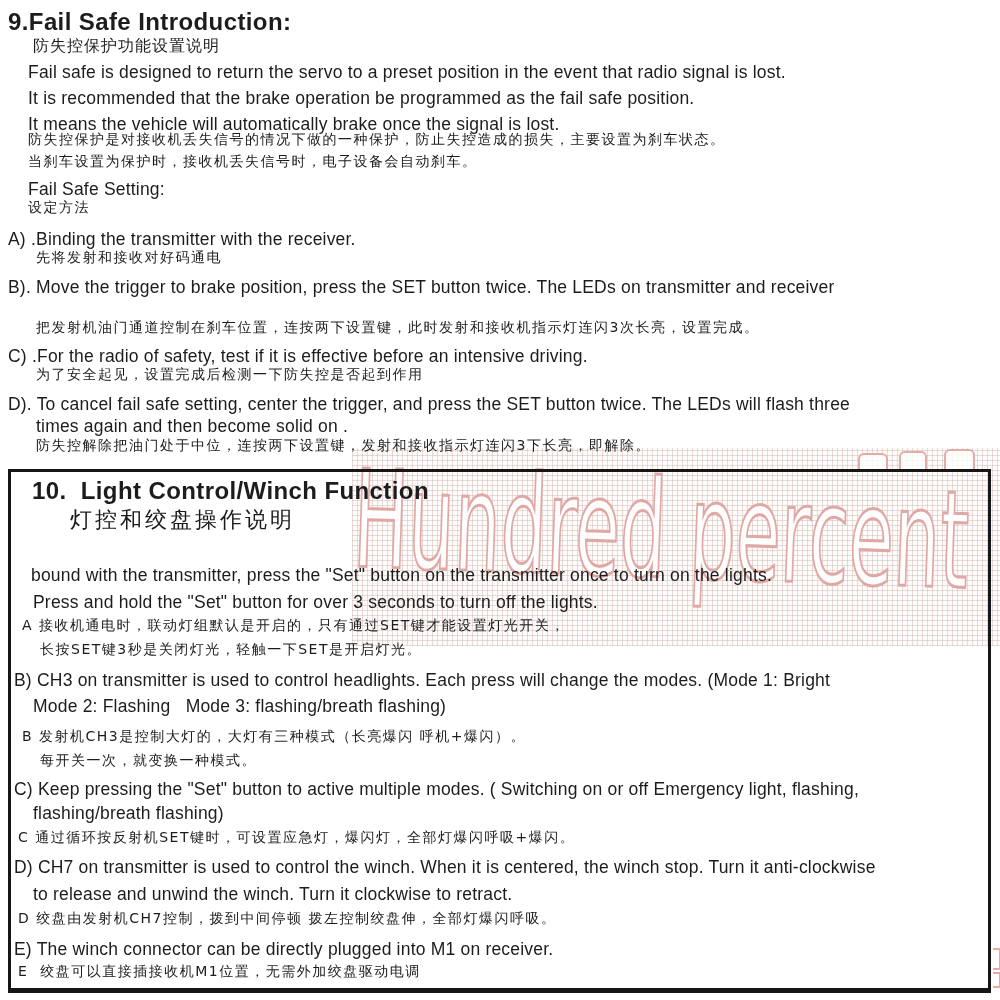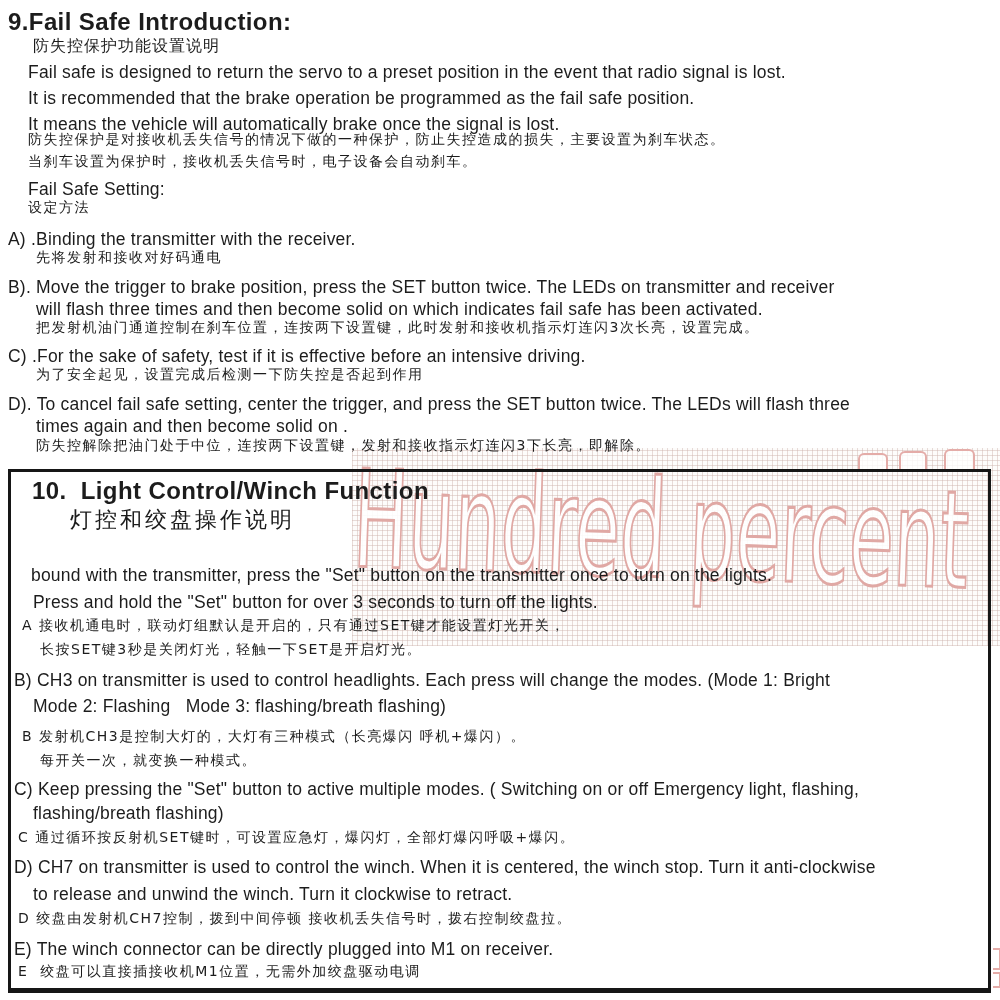--- a/index.html
+++ b/index.html
@@ -79,24 +79,23 @@
     <div class="line cn" style="left:28px;top:131px;">防失控保护是对接收机丢失信号的情况下做的一种保护，防止失控造成的损失，主要设置为刹车状态。</div>
     <div class="line cn" style="left:28px;top:153px;">当刹车设置为保护时，接收机丢失信号时，电子设备会自动刹车。</div>
 
     <div class="line en" style="left:28px;top:179px;">Fail Safe Setting:</div>
     <div class="line cn" style="left:28px;top:199px;">设定方法</div>
 
     <div class="line en" style="left:8px;top:229px;">A) .Binding the transmitter with the receiver.</div>
     <div class="line cn" style="left:36px;top:249px;">先将发射和接收对好码通电</div>
 
     <div class="line en" style="left:8px;top:277px;">B). Move the trigger to brake position, press the SET button twice. The LEDs on transmitter and receiver</div>
-    <div class="line en" style="left:36px;top:299px;">will flash three times and then become solid on which indicates fail safe has been activated.</div>
     <div class="line cn" style="left:36px;top:319px;">把发射机油门通道控制在刹车位置，连按两下设置键，此时发射和接收机指示灯连闪3次长亮，设置完成。</div>
 
-    <div class="line en" style="left:8px;top:346px;">C) .For the sake of safety, test if it is effective before an intensive driving.</div>
+    <div class="line en" style="left:8px;top:346px;">C) .For the radio of safety, test if it is effective before an intensive driving.</div>
     <div class="line cn" style="left:36px;top:366px;">为了安全起见，设置完成后检测一下防失控是否起到作用</div>
 
     <div class="line en" style="left:8px;top:394px;">D). To cancel fail safe setting, center the trigger, and press the SET button twice. The LEDs will flash three</div>
     <div class="line en" style="left:36px;top:416px;">times again and then become solid on .</div>
     <div class="line cn" style="left:36px;top:437px;">防失控解除把油门处于中位，连按两下设置键，发射和接收指示灯连闪3下长亮，即解除。</div>
 
     <div class="line h1" style="left:32px;top:477px;">10.  Light Control/Winch Function</div>
     <div class="line cn-big" style="left:70px;top:507px;">灯控和绞盘操作说明</div>
 
     <div class="line en" style="left:31px;top:565px;">bound with the transmitter, press the "Set" button on the transmitter once to turn on the lights.</div>
@@ -108,19 +107,19 @@
     <div class="line en" style="left:33px;top:696px;">Mode 2: Flashing   Mode 3: flashing/breath flashing)</div>
     <div class="line cn" style="left:22px;top:728px;">B 发射机CH3是控制大灯的，大灯有三种模式（长亮爆闪 呼机+爆闪）。</div>
     <div class="line cn" style="left:40px;top:752px;">每开关一次，就变换一种模式。</div>
 
     <div class="line en" style="left:14px;top:779px;">C) Keep pressing the "Set" button to active multiple modes. ( Switching on or off Emergency light, flashing,</div>
     <div class="line en" style="left:33px;top:803px;">flashing/breath flashing)</div>
     <div class="line cn" style="left:18px;top:829px;">C 通过循环按反射机SET键时，可设置应急灯，爆闪灯，全部灯爆闪呼吸+爆闪。</div>
 
     <div class="line en" style="left:14px;top:857px;">D) CH7 on transmitter is used to control the winch. When it is centered, the winch stop. Turn it anti-clockwise</div>
     <div class="line en" style="left:33px;top:884px;">to release and unwind the winch. Turn it clockwise to retract.</div>
-    <div class="line cn" style="left:18px;top:910px;">D 绞盘由发射机CH7控制，拨到中间停顿 接收机丢失信号时，拨右控制绞盘拉。</div>
+    <div class="line cn" style="left:18px;top:910px;">D 绞盘由发射机CH7控制，拨到中间停顿 拨左控制绞盘伸，全部灯爆闪呼吸。</div>
 
     <div class="line en" style="left:14px;top:939px;">E) The winch connector can be directly plugged into M1 on receiver.</div>
     <div class="line cn" style="left:18px;top:963px;">E  绞盘可以直接插接收机M1位置，无需外加绞盘驱动电调</div>
 
   </div>
 </div>
 
 </body></html>

